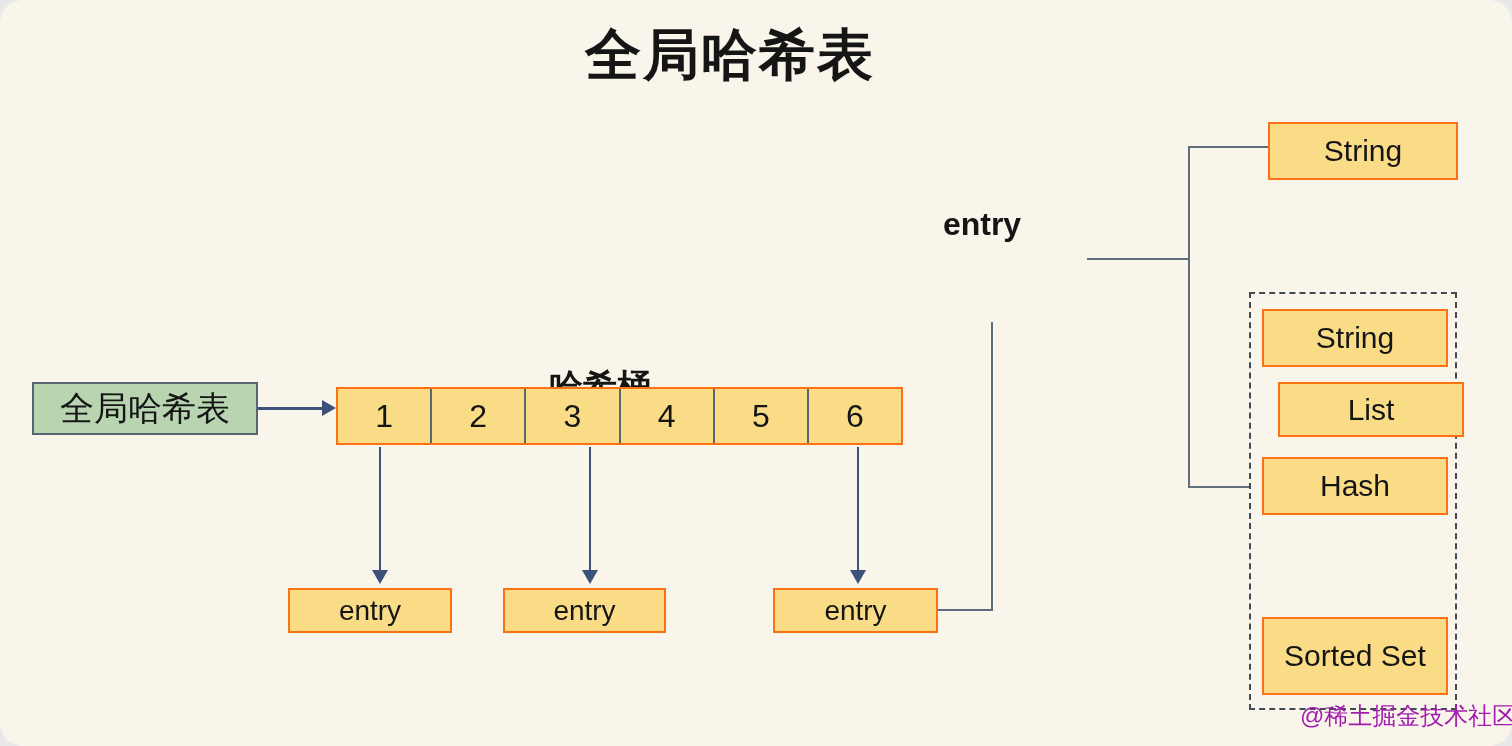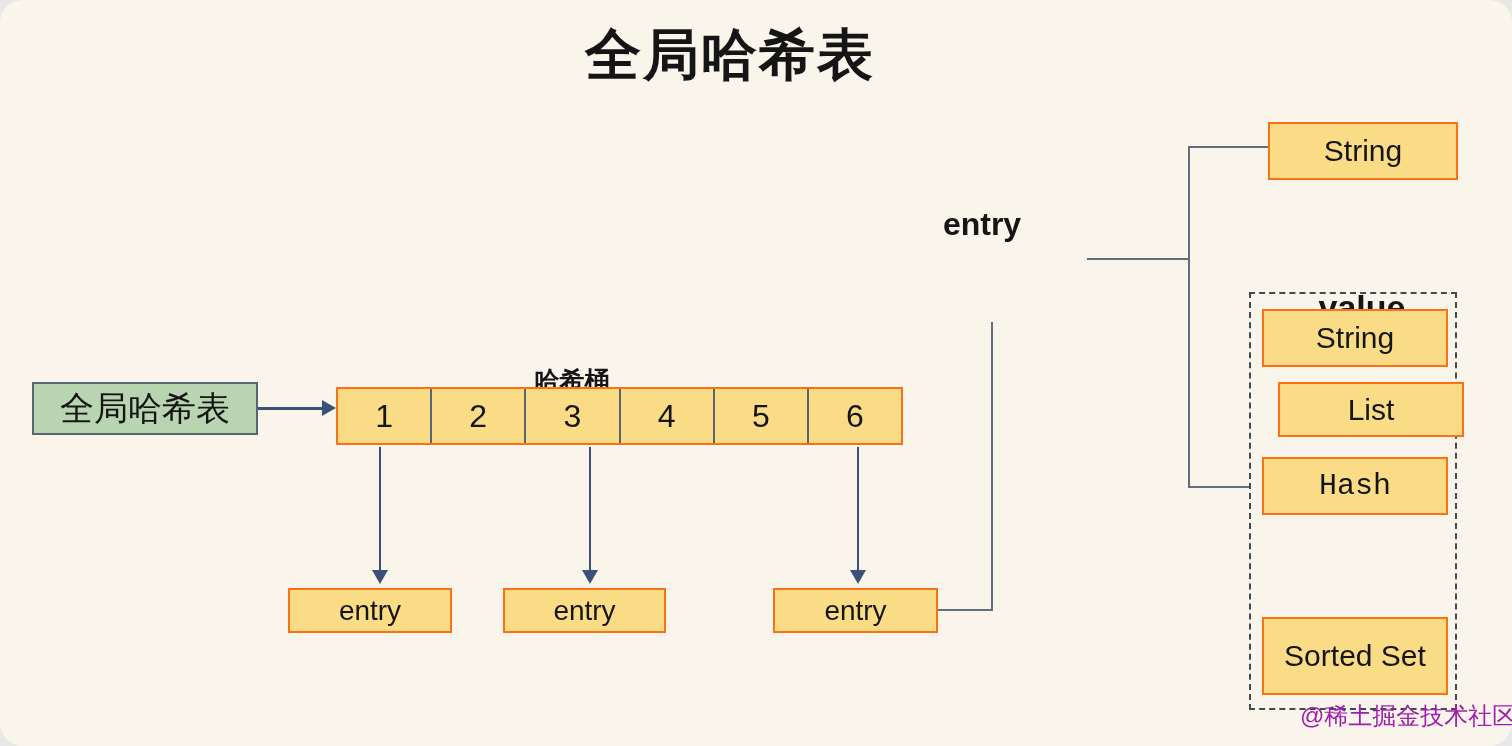--- a/index.html
+++ b/index.html
@@ -59,21 +59,21 @@
 
   <div class="abs title" style="left:380px;top:18px;width:700px;height:72px;">全局哈希表</div>
 
   <div class="abs gbox" style="left:32px;top:382px;width:226px;height:53px;font-size:34px;">
     <span>全局哈希表</span>
   </div>
 
   <div class="abs navline" style="left:258px;top:407px;width:66px;height:3px;"></div>
   <div class="abs arrow-right" style="left:322px;top:400px;"></div>
 
-  <div class="abs lbl" style="left:472px;top:320px;width:200px;height:40px;font-size:25px;">哈希桶</div>
+  <div class="abs lbl" style="left:500px;top:320px;width:200px;height:40px;font-size:34px;">哈希桶</div>
 
   <div class="abs ybox" style="left:336px;top:387px;width:567px;height:58px;padding:0;">
     <div class="bucket-row">
       <div class="bucket-cell">1</div>
       <div class="bucket-cell">2</div>
       <div class="bucket-cell">3</div>
       <div class="bucket-cell">4</div>
       <div class="bucket-cell">5</div>
       <div class="bucket-cell">6</div>
     </div>
@@ -106,23 +106,22 @@
   <div class="abs line" style="left:1087px;top:258px;width:103px;height:2px;"></div>
   <div class="abs line" style="left:1188px;top:146px;width:2px;height:342px;"></div>
   <div class="abs line" style="left:1188px;top:146px;width:80px;height:2px;"></div>
   <div class="abs line" style="left:1188px;top:486px;width:61px;height:2px;"></div>
 
   <div class="abs lbl" style="left:1267px;top:76px;width:160px;height:40px;font-size:34px;">key</div>
   <div class="abs ybox" style="left:1268px;top:122px;width:190px;height:58px;font-size:30px;">
     <span>String</span>
   </div>
 
-  <div class="abs lbl" style="left:1282px;top:244px;width:160px;height:40px;font-size:34px;">value</div>
   <div class="abs dashed" style="left:1249px;top:292px;width:208px;height:418px;">
     <div class="abs ybox" style="left:11px;top:15px;width:186px;height:58px;font-size:30px;">String</div>
     <div class="abs ybox" style="left:11px;top:88px;width:186px;height:55px;font-size:30px;margin-left:16px;">List</div>
-    <div class="abs ybox" style="left:11px;top:163px;width:186px;height:58px;font-size:30px;font-family:Liberation Mono, monospace;">Hash</div>
+    <div class="abs ybox" style="left:11px;top:163px;width:186px;height:58px;font-size:30px;">Hash</div>
     <div class="abs ybox" style="left:11px;top:323px;width:186px;height:78px;font-size:30px;">Sorted Set</div>
   </div>
 
   <div class="abs watermark" style="left:1300px;top:700px;width:210px;height:32px;">@稀土掘金技术社区</div>
 
 </div>
 
 </body></html>

